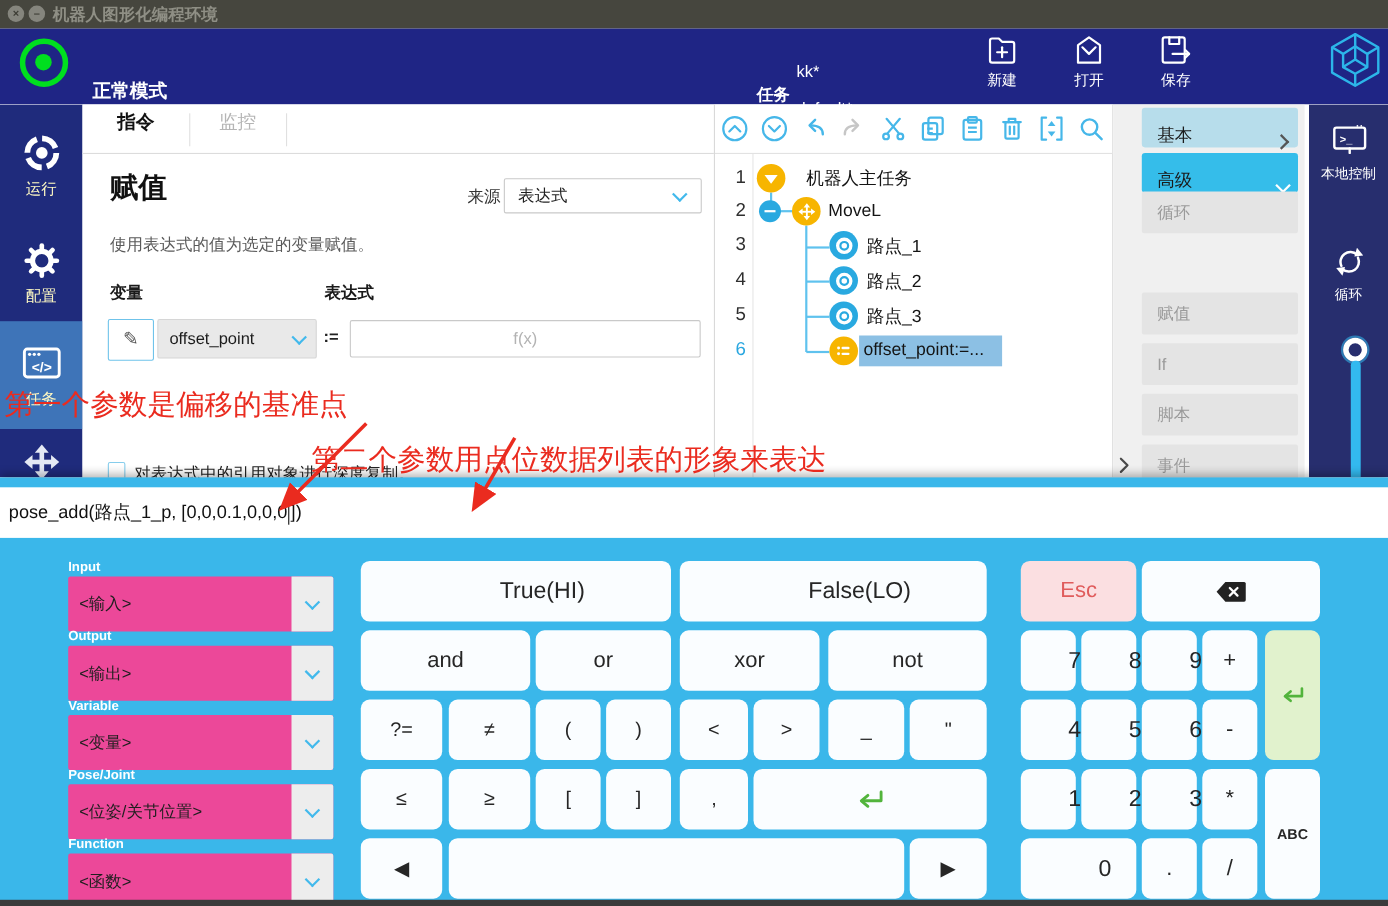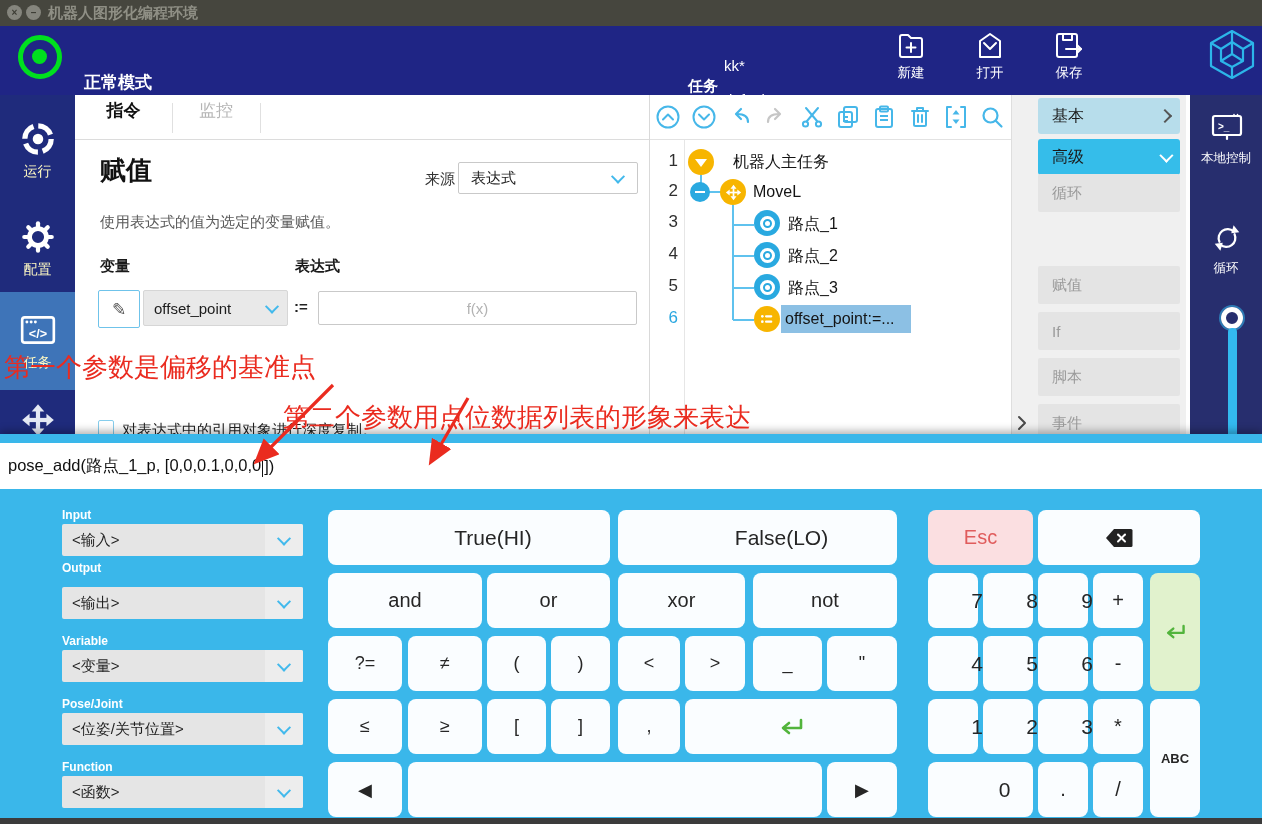--- a/index.html
+++ b/index.html
@@ -44,31 +44,31 @@
   .tico{position:absolute;top:9px;width:26px;height:26px;cursor:pointer;}
   .tnum{position:absolute;left:2px;width:26px;text-align:right;font-size:17px;color:#2f2f2f;}
   .tnumsel{color:#2aa7e0;}
   .tvline{position:absolute;left:34px;top:45px;bottom:0;width:1px;background:#e6e6e6;}
   .ncirc{position:absolute;border-radius:50%;display:flex;align-items:center;justify-content:center;}
   .tline{position:absolute;background:#5fc2ee;}
   .tlabel{position:absolute;font-size:16px;color:#141414;white-space:nowrap;}
   .tri-down{width:0;height:0;border-left:6px solid transparent;border-right:6px solid transparent;border-top:8px solid #fff;margin-top:2px;}
   
   .palette{position:absolute;left:1012px;top:0;width:174px;height:339px;background:#f0f0f0;}
-  .pgroup{position:absolute;left:26px;width:142px;height:36px;border-radius:3px;display:flex;align-items:center;box-sizing:border-box;padding:0 10px 0 14px;font-size:16px;color:#1b1b1b;justify-content:space-between;cursor:pointer;}
+  .pgroup{position:absolute;left:26px;width:142px;height:36px;border-radius:3px;display:flex;align-items:flex-end;box-sizing:border-box;padding:0 10px 0 14px;font-size:16px;color:#1b1b1b;justify-content:space-between;cursor:pointer;}
   .pitem{position:absolute;left:26px;width:142px;height:38px;background:#e4e4e4;border-radius:2px;display:flex;align-items:center;box-sizing:border-box;padding-left:14px;font-size:15px;color:#9a9a9a;cursor:pointer;}
   
   .rsb{position:absolute;left:1190px;top:0;width:72px;height:339px;background:#272e6e;}
   .rsb .cap{position:absolute;width:72px;text-align:center;color:#fff;font-size:12.5px;}
   
   .kbd{position:absolute;left:0;top:434px;width:1262px;height:390px;background:#3ab7ea;z-index:50;box-shadow:0 -3px 8px rgba(0,0,0,.3);}
   .exprrow{position:absolute;left:0;top:9px;width:1262px;height:46px;background:#fff;display:flex;align-items:center;padding-left:8px;box-sizing:border-box;font-size:16.5px;color:#101010;}
   .cursor{display:inline-block;width:0;height:22px;border-left:1.5px solid #111;margin:0 1px;}
   .kblabel{position:absolute;left:62px;color:#fff;font-weight:bold;font-size:12px;}
-  .kbsel{position:absolute;left:62px;width:241px;height:32px;background:#e5e5e5;border-radius:2px;display:flex;align-items:center;cursor:pointer;}
+  .kbsel{position:absolute;left:62px;width:241px;height:50px;background:#ec4899;border-radius:2px;display:flex;align-items:center;cursor:pointer;}
   .kbsel .val{flex:1;padding-left:10px;font-size:15px;color:#1f1f1f;}
   .kbsel .ddz{width:38px;height:100%;background:#ededed;display:flex;align-items:center;justify-content:center;border-radius:0 2px 2px 0;}
   .kb-key{position:absolute;background:#fafdff;border-radius:8px;display:flex;align-items:center;justify-content:center;
           font-size:20px;color:#262626;cursor:pointer;box-sizing:border-box;}
   .kb-big{font-size:21px;padding-left:48px;}
   .kb-sym{font-size:18px;}
   .kb-esc{background:#fbdfe1;color:#e05c5c;}
   .kb-enter{background:#e1f2cd;}
   .darkstrip{position:absolute;left:0;top:384px;width:1262px;height:6px;background:#3b3b3b;}
   
@@ -410,21 +410,21 @@
         <span>])</span>
     </div>
 
     <div class="kblabel" style="top:74px;">Input</div>
     <div class="kbsel" style="top:90px;">
       <span class="val">&lt;输入&gt;</span>
       <span class="ddz">
           <span class="chev"></span>
         </span>
     </div>
-    <div class="kblabel" style="top:127px;">Output</div>
+    <div class="kblabel" style="top:137px;">Output</div>
     <div class="kbsel" style="top:153px;">
       <span class="val">&lt;输出&gt;</span>
       <span class="ddz">
           <span class="chev"></span>
         </span>
     </div>
     <div class="kblabel" style="top:200px;">Variable</div>
     <div class="kbsel" style="top:216px;">
       <span class="val">&lt;变量&gt;</span>
       <span class="ddz">

